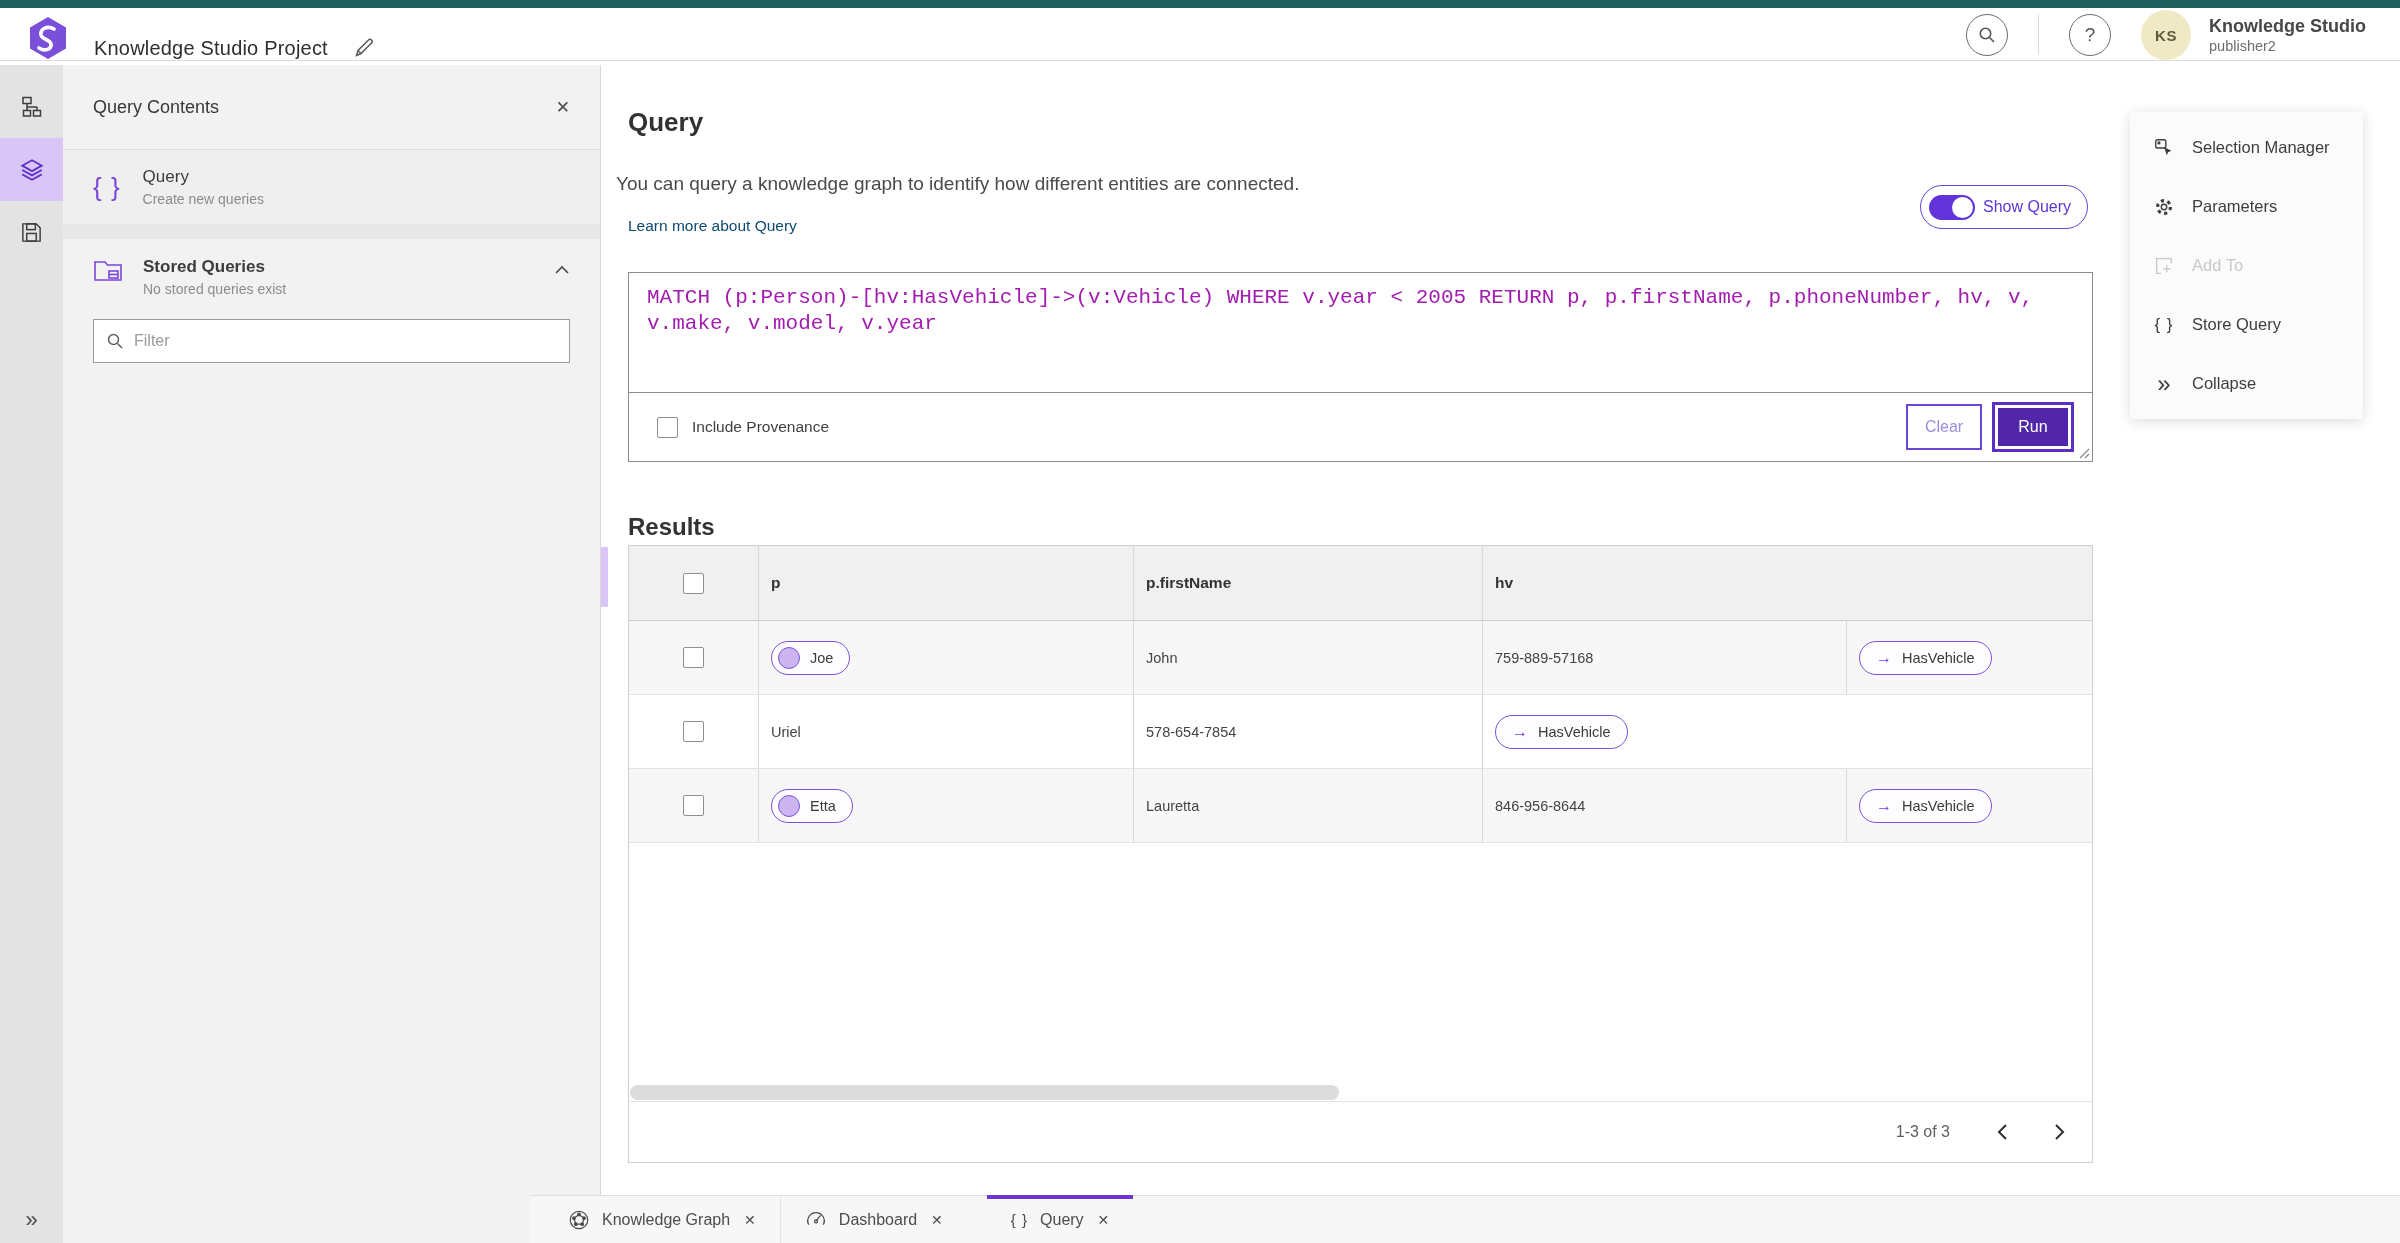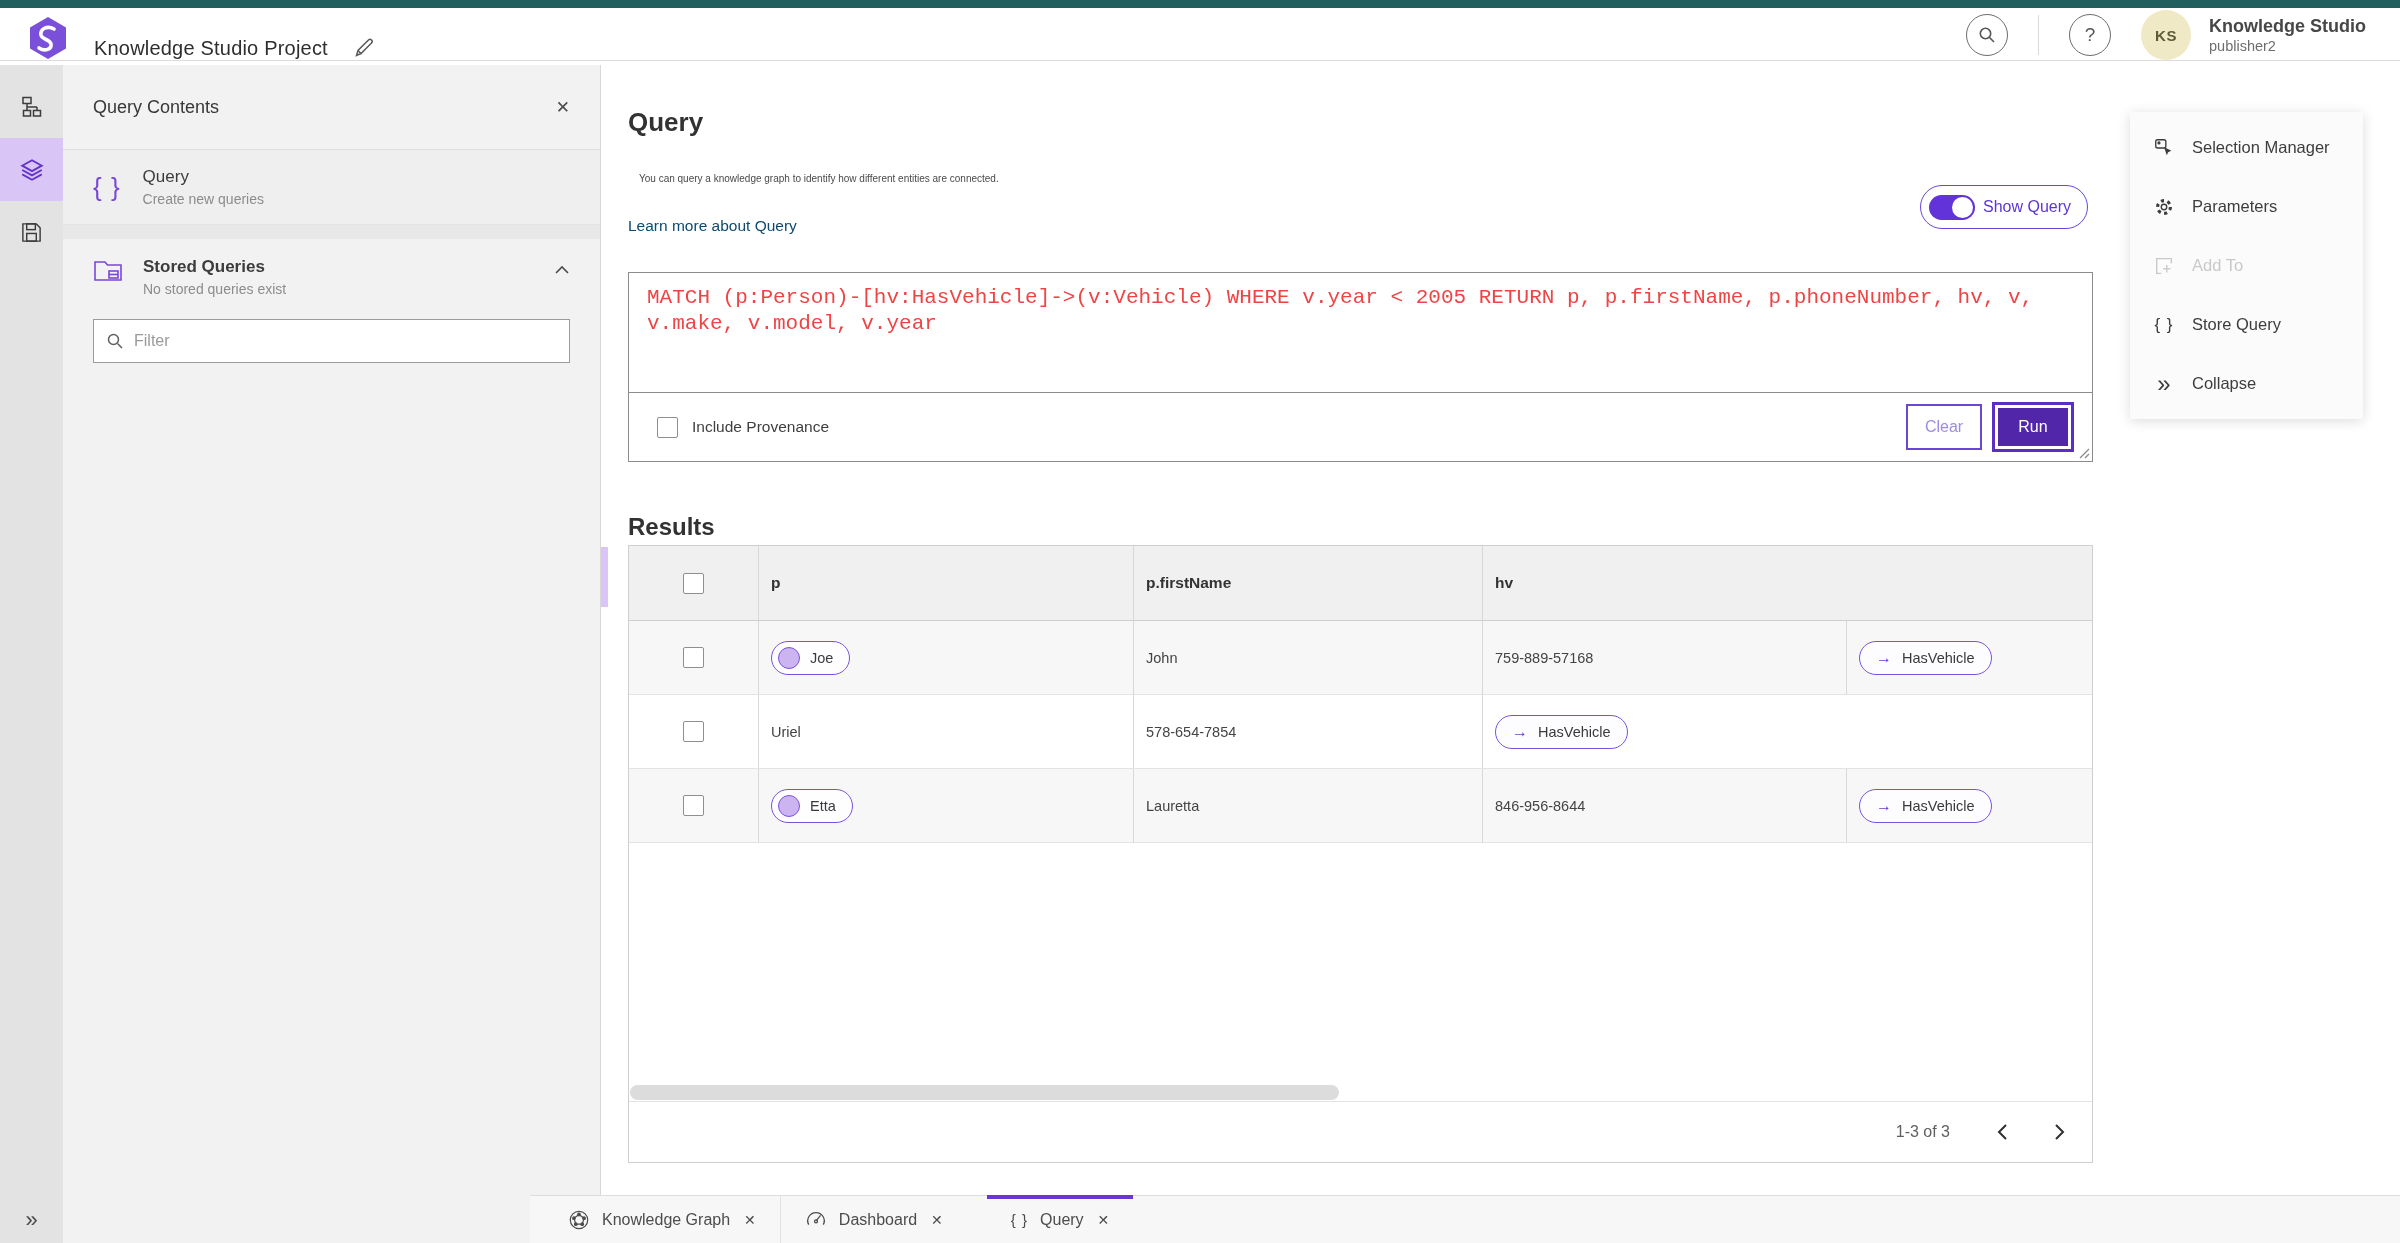--- a/index.html
+++ b/index.html
@@ -51,31 +51,31 @@
   .stored-header { padding:18px 30px 8px; display:flex; gap:20px; }
   .stored-chevron { margin-left:auto; display:flex; align-items:flex-start; padding-top:8px; cursor:pointer; }
   .filter-box { margin:14px 30px 0; height:44px; background:#fff; border:1px solid #9b9b9b;
     display:flex; align-items:center; padding:0 12px; gap:10px; }
   .filter-box input { border:none; outline:none; flex:1; font-size:16px; font-family:"Liberation Sans",sans-serif; color:#333; background:transparent; }
   .filter-box input::placeholder { color:#9a9a9a; }
 
   
   .main { position:absolute; left:530px; top:65px; right:0; bottom:48px; background:#fff; overflow:hidden; }
   .q-title { position:absolute; left:98px; top:42px; font-size:26px; font-weight:bold; color:#323232; }
-  .q-desc { position:absolute; left:109px; top:108px; font-size:10px; color:#4a4a4a; }
+  .q-desc { position:absolute; left:86px; top:108px; font-size:19px; color:#4a4a4a; }
   .q-link { position:absolute; left:98px; top:152px; font-size:15.5px; color:#0c4a6e; text-decoration:none; cursor:pointer; }
   .show-query { position:absolute; left:1390px; top:120px; height:44px; border:1.5px solid #6b46d6;
     border-radius:22px; display:flex; align-items:center; padding:0 16px 0 8px; gap:8px; background:#fff; cursor:pointer; }
   .toggle-track { width:46px; height:25px; background:#6233d8; border-radius:13px; position:relative; }
   .toggle-knob { position:absolute; right:2px; top:2px; width:21px; height:21px; border-radius:50%; background:#fff; }
   .show-query-label { font-size:16px; color:#5b35d4; }
 
   .query-box { position:absolute; left:98px; top:207px; width:1465px; height:190px; border:1px solid #8c8c8c; background:#fff; }
   .query-textarea { position:relative; height:120px; border-bottom:1px solid #8c8c8c; padding:12px 18px;
-    font-family:"Liberation Mono","DejaVu Sans Mono",monospace; font-size:21px; line-height:26px; color:#ef4444;
+    font-family:"Liberation Mono","DejaVu Sans Mono",monospace; font-size:21px; line-height:26px; color:#a21caf;
     white-space:pre-wrap; word-break:break-word; overflow:hidden; }
   .resize-handle { position:absolute; right:2px; bottom:2px; }
   .query-controls { height:68px; display:flex; align-items:center; padding:0 18px 0 28px; }
   .checkbox { appearance:none; -webkit-appearance:none; width:21px; height:21px; border:1.5px solid #8f8f8f;
     background:#fff; border-radius:2px; cursor:pointer; flex:0 0 auto; }
   .prov-label { font-size:15.5px; color:#3f3f3f; margin-left:14px; }
   .btn-clear { margin-left:auto; width:76px; height:46px; background:#fff; border:2px solid #6b46d6;
     color:#9d8ce0; font-size:16px; font-family:"Liberation Sans",sans-serif; cursor:pointer; }
   .btn-run { margin-left:10px; width:82px; height:50px; background:#5126a9; border:3px solid #5b2fc4;
     box-shadow: inset 0 0 0 3px #ffffff; color:#fff; font-size:16px; font-family:"Liberation Sans",sans-serif; cursor:pointer; }

